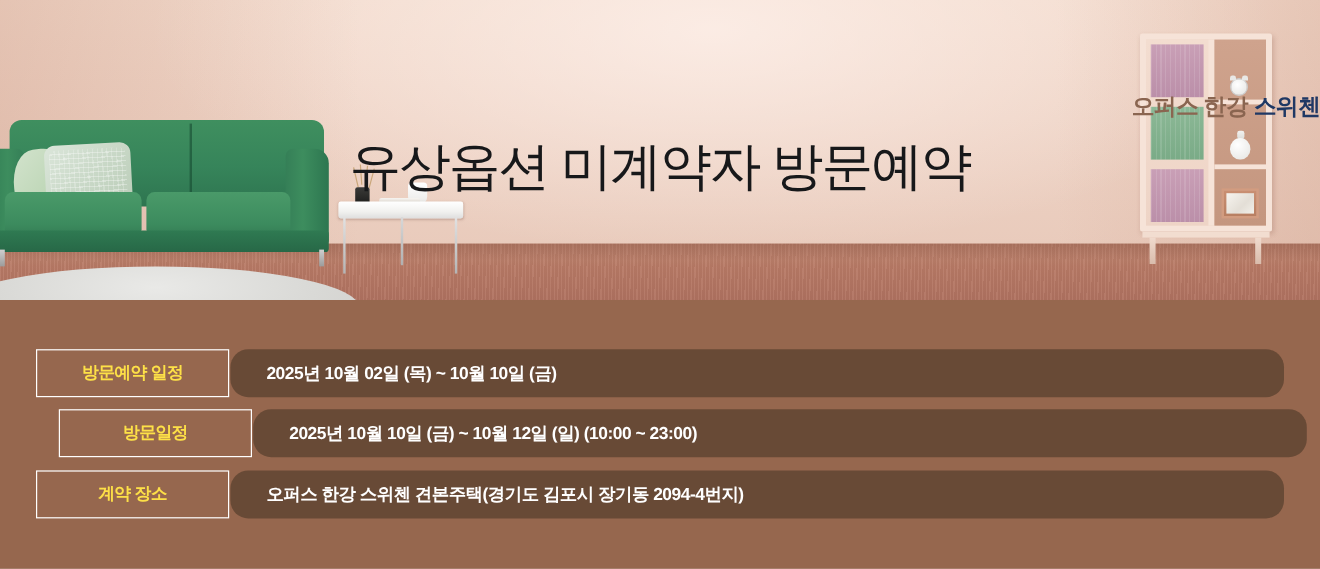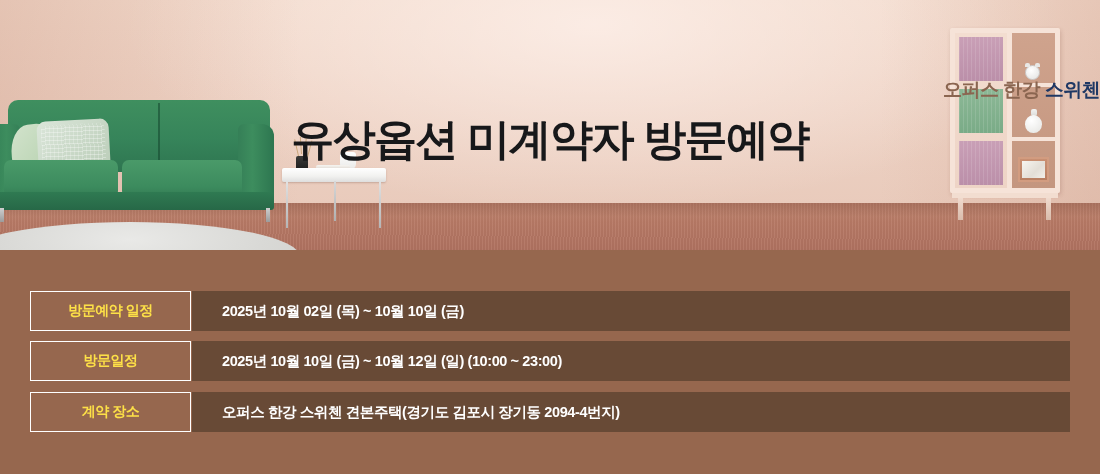--- a/index.html
+++ b/index.html
@@ -212,38 +212,38 @@
     white-space: nowrap;
     line-height: 1;
   }
   .brand .b1 { color: #8a6550; }
   .brand .b2 { color: #1f3864; margin-left: 5px; }
 
   .headline {
     position: absolute; left: 0; top: 115px; width: 1100px;
     text-align: center;
     font-size: 43px;
-    font-weight: bold;
+    font-weight: normal;
     color: #17181a;
     letter-spacing: -1.6px;
     line-height: 1.15;
     white-space: nowrap;
   }
 
   
   .info {
     position: absolute;
     left: 0; top: 250px;
     width: 1100px; height: 224px;
     background: #96674e;
   }
 
   .row { position: absolute; left: 30px; width: 1040px; height: 40px; }
   .row.r1 { top: 41px; }
-  .row.r2 { top: 91px; }
+  .row.r2 { top: 91px; margin-left: 19px; }
   .row.r3 { top: 142px; padding-left: 36px; }
 
   .row-label {
     position: absolute; left: 0; top: 0;
     width: 161px; height: 40px;
     border: 1px solid #ffffff;
     display: flex; align-items: center; justify-content: center;
     color: #fde047;
     font-size: 14px;
     font-weight: bold;
@@ -255,20 +255,21 @@
     position: absolute; left: 162px; top: 0;
     width: 878px; height: 40px;
     background: #684a36;
     display: flex; align-items: center;
     padding-left: 30px;
     color: #ffffff;
     font-size: 14.5px;
     font-weight: bold;
     letter-spacing: -0.4px;
     white-space: nowrap;
+    border-radius: 15px;
   }
 </style>
 </head>
 <body>
 
 <div id="page">
 
   <div class="banner">
 
     <div class="wall"></div>

